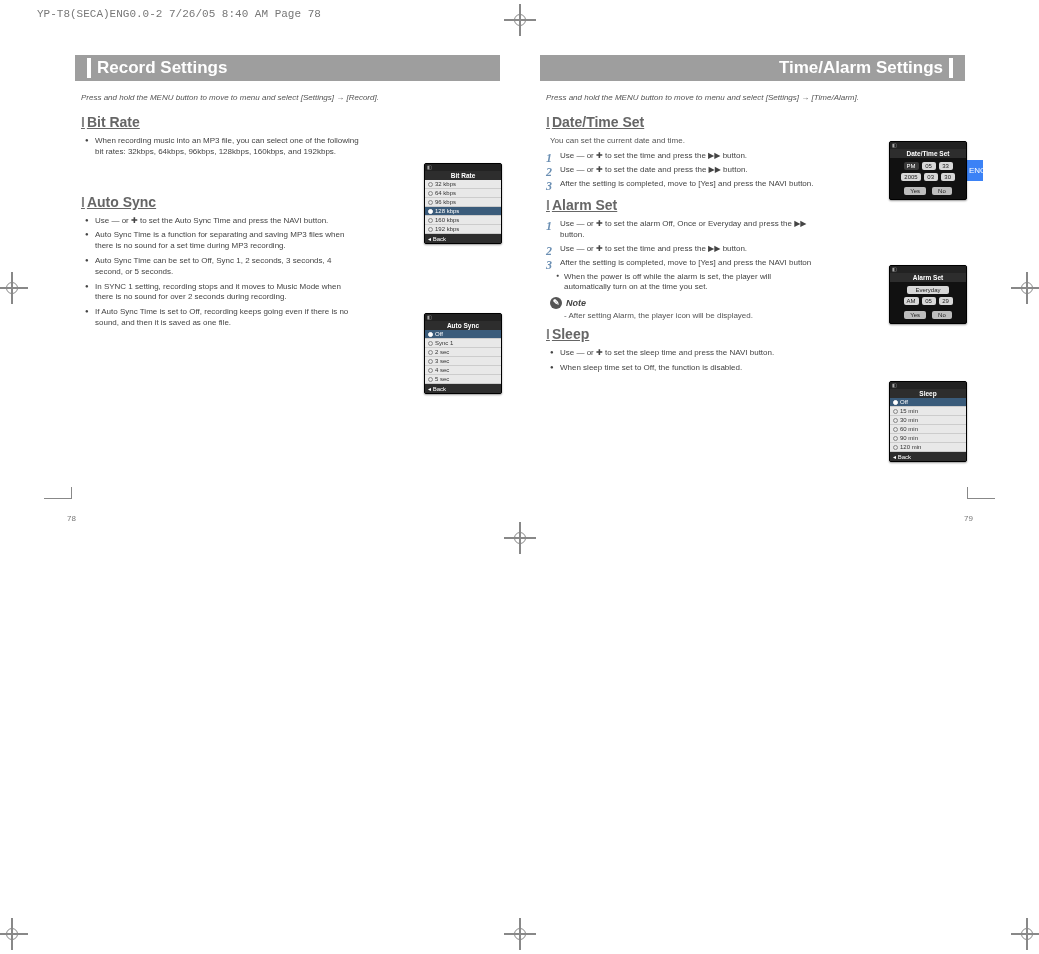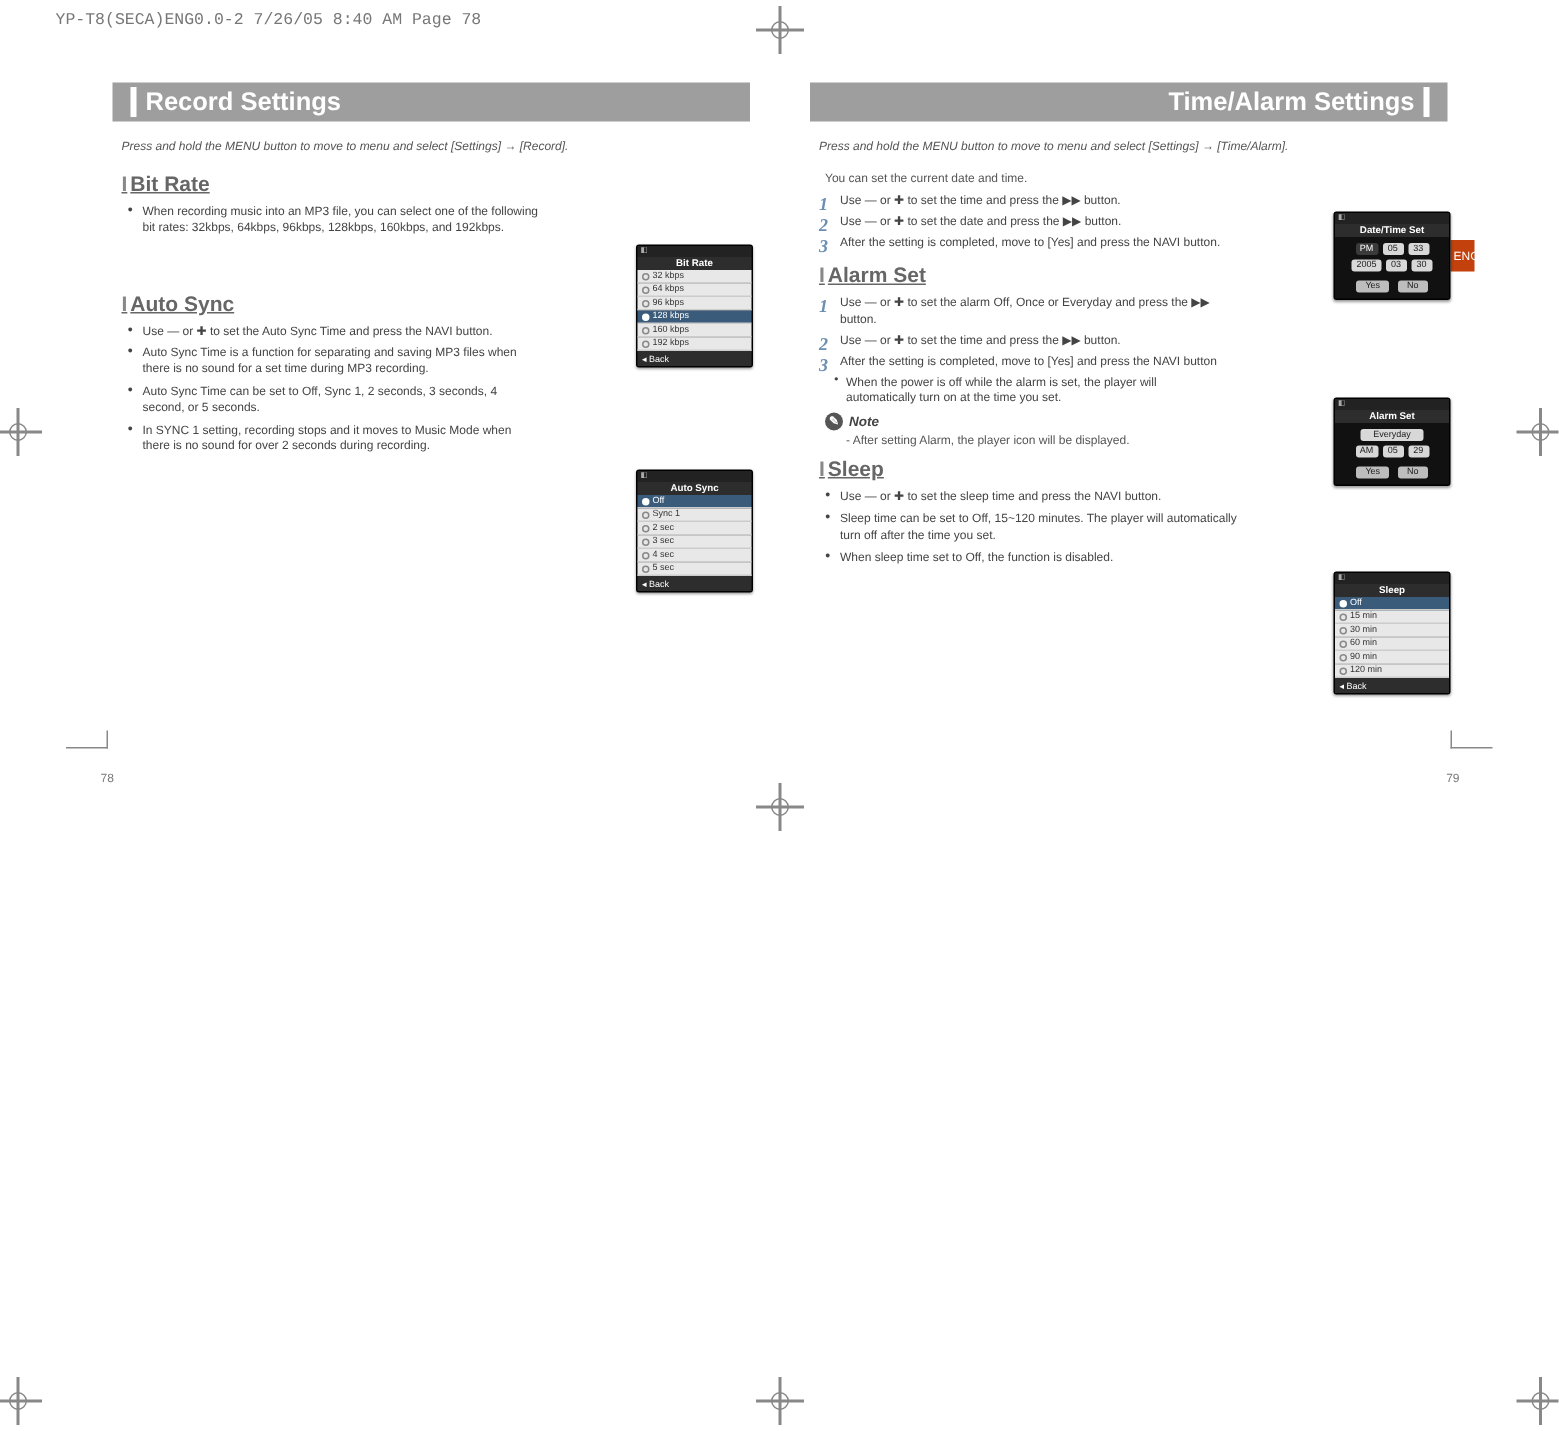--- a/index.html
+++ b/index.html
@@ -168,21 +168,21 @@
   .wide-pill { background:#d8d8d8; color:#222; font-size:6px; padding:1px 8px; border-radius:2px; }
 
   .page-num-left {
     position:absolute; left:-8px; bottom:-8px; font-size:8px; color:#777;
   }
   .page-num-right {
     position:absolute; right:-8px; bottom:-8px; font-size:8px; color:#777;
   }
   .eng-tab {
     position:absolute; right:-18px; top:105px;
-    background:#c2410c; color:#fff; font-size:8px;
+    background:#3b82f6; color:#fff; font-size:8px;
     padding:6px 2px; writing-mode: horizontal-tb;
     width:16px; text-align:center;margin-left:36px;
   }
 
   .crop-left, .crop-right {
     position:absolute; top:498px; width:28px; height:12px;
   }
   .crop-left { left:44px; border-top:1px solid #888;}
   .crop-left::after{content:"";position:absolute;right:0;top:-12px;width:1px;height:12px;background:#888;}
   .crop-right { right:44px; border-top:1px solid #888;}
@@ -247,20 +247,21 @@
       </ul>
 
       <div style="height:28px"></div>
 
       <div class="section-head"><span class="bar">I</span><span>Auto Sync</span></div>
       <ul class="bullets">
         <li>Use — or ✚ to set the Auto Sync Time and press the NAVI button.</li>
         <li>Auto Sync Time is a function for separating and saving MP3 files when there is no sound for a set time during MP3 recording.</li>
         <li>Auto Sync Time can be set to Off, Sync 1, 2 seconds, 3 seconds, 4 second, or 5 seconds.</li>
         <li>In SYNC 1 setting, recording stops and it moves to Music Mode when there is no sound for over 2 seconds during recording.</li>
+        <li>If Auto Sync Time is set to Off, recording keeps going even if there is no sound, and then it is saved as one file.</li>
       </ul>
     </div>
 
     <div class="screen" style="top:108px; right:-2px;">
       <div class="status">◧</div>
       <div class="hdr">Bit Rate</div>
       <div class="row">
           <span class="radio"></span>
           <span>32 kbps</span>
         </div>
@@ -323,20 +324,21 @@
   <div class="page">
     <div class="title-bar right">
       <span>Time/Alarm Settings</span>
       <span class="pipe"></span>
     </div>
     <div class="eng-tab">ENG</div>
 
     <div class="content">
       <div class="intro">Press and hold the MENU button to move to menu and select [Settings] → [Time/Alarm].</div>
 
+      <div class="section-head"><span class="bar">I</span><span>Date/Time Set</span></div>
       <div class="subintro">You can set the current date and time.</div>
       <ol class="steps">
         <li>Use — or ✚ to set the time and press the ▶▶ button.</li>
         <li>Use — or ✚ to set the date and press the ▶▶ button.</li>
         <li>After the setting is completed, move to [Yes] and press the NAVI button.</li>
       </ol>
 
       <div class="section-head" style="margin-top:8px"><span class="bar">I</span><span>Alarm Set</span></div>
       <ol class="steps">
         <li>Use — or ✚ to set the alarm Off, Once or Everyday and press the ▶▶ button.</li>
@@ -348,21 +350,20 @@
       </ul>
       <div class="note-row">
         <span class="note-badge">✎</span>
         <span class="note-label">Note</span>
       </div>
       <div class="note-text">- After setting Alarm, the player icon will be displayed.</div>
 
       <div class="section-head" style="margin-top:6px"><span class="bar">I</span><span>Sleep</span></div>
       <ul class="bullets" style="max-width:280px">
         <li>Use — or ✚ to set the sleep time and press the NAVI button.</li>
-        <li>Sleep time can be set to Off, 15~120 minutes. The player will automatically turn off after the time you set.</li>
         <li>When sleep time set to Off, the function is disabled.</li>
       </ul>
     </div>
 
     <div class="screen" style="top:86px; right:-2px;">
       <div class="status">◧</div>
       <div class="hdr">Date/Time Set</div>
       <div class="dark-body">
         <div class="pill-row">
           <span class="pill dark">PM</span>

